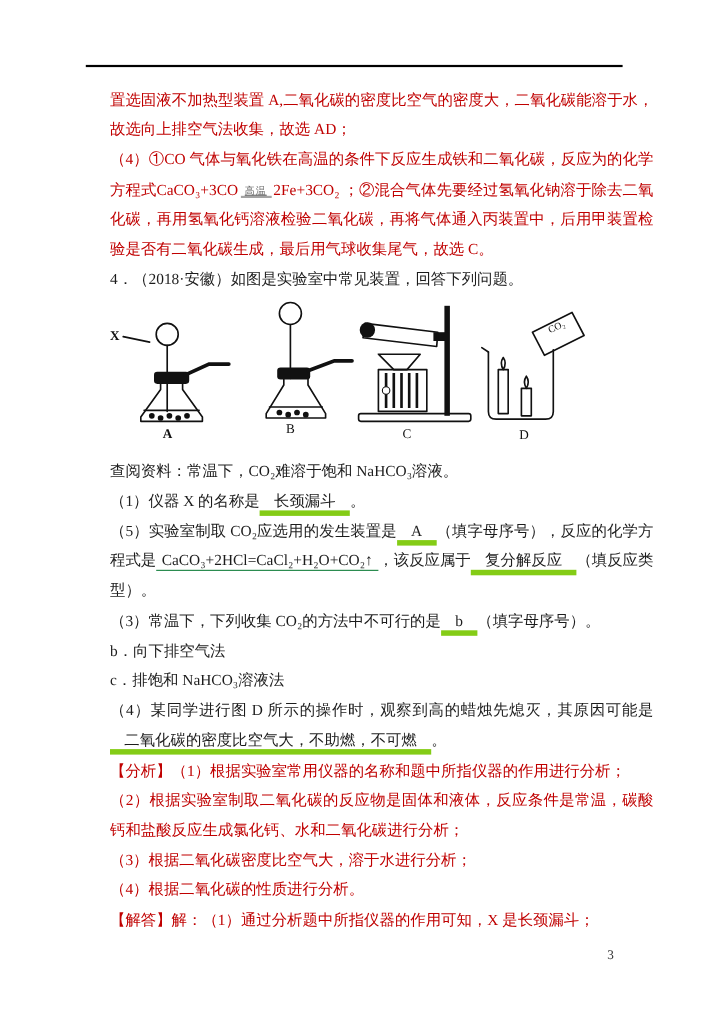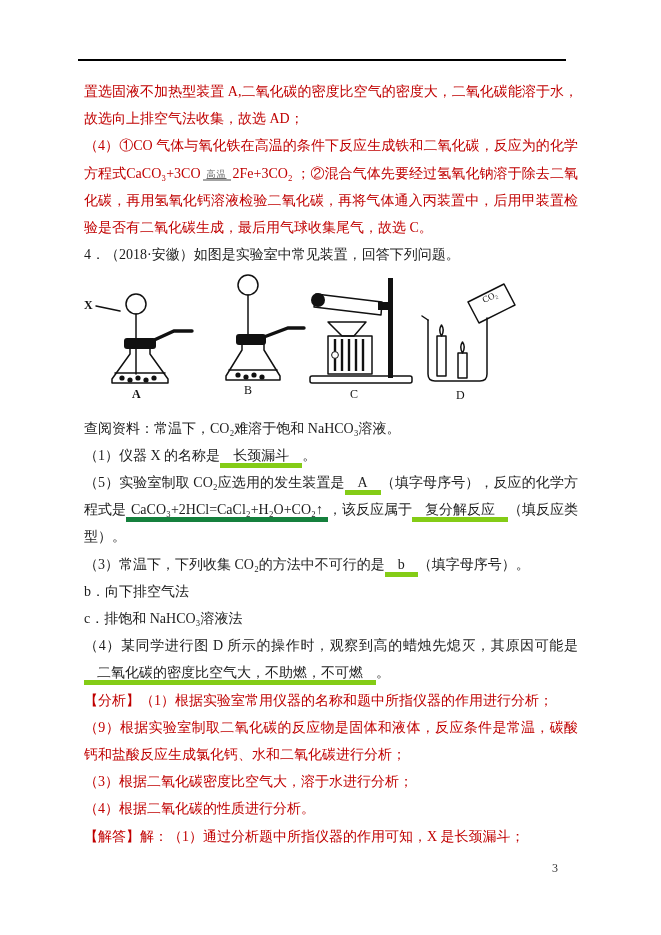--- a/index.html
+++ b/index.html
@@ -1,26 +1,26 @@
 <!DOCTYPE html>
 <html><head>
 <meta charset="utf-8">
 <style>
   html,body{margin:0;padding:0;background:#ffffff;}
   .page{position:relative;width:661px;height:935px;background:#fff;overflow:hidden;
         font-family:"Liberation Serif","DejaVu Serif",serif;color:#1c1c1c;}
   .header-rule{position:absolute;left:78px;top:59px;width:488px;border-top:2px solid #000;}
-  .content{position:absolute;left:84px;top:78px;width:494px;font-size:14px;line-height:27.2px;
+  .content{position:absolute;left:100px;top:78px;width:494px;font-size:14px;line-height:27.2px;
            text-align:justify;}
   .content p{margin:0;}
   .red{color:#c00000;}
   .q-title{margin-top:22px;}
   .figure{margin:2px 0 3px -2px;}
   .blank{border-bottom:5px solid #84cc16;padding:0 13px;}
-  .blank-tight{border-bottom:5px solid #15803d;padding:0 5px;}
+  .blank-tight{border-bottom:1px solid #15803d;padding:0 5px;}
   .eq{white-space:nowrap;}
   .eq-cond{display:inline-block;font-size:9px;line-height:10px;color:#666;
            border-bottom:2px solid #a3a3a3;padding:0 4px;margin:0 2px;
            letter-spacing:1px;vertical-align:1px;text-decoration:underline;}
   .page-num{position:absolute;left:552px;top:861px;font-size:12px;color:#333;}
   .fig-label{font-family:"Liberation Serif",serif;font-size:12px;fill:#111;}
   .fig-label-bold{font-family:"Liberation Serif",serif;font-size:12px;font-weight:bold;fill:#111;}
   .co2-label{font-family:"Liberation Serif",serif;font-size:9px;fill:#111;}
   .ln{stroke:#111;fill:none;stroke-width:1.5;stroke-linecap:round;stroke-linejoin:round;}
   .ln-thick{stroke:#111;fill:none;stroke-width:3.4;stroke-linecap:round;}
@@ -146,21 +146,21 @@
     
     <p>
       <span>（4）某同学进行图 D 所示的操作时，观察到高的蜡烛先熄灭，其原因可能是</span><span class="blank">二氧化碳的密度比空气大，不助燃，不可燃</span><span>。</span>
     </p>
 
     
     <p class="red">
       <span>【分析】</span><span>（1）根据实验室常用仪器的名称和题中所指仪器的作用进行分析；</span>
     </p>
     <p class="red">
-      <span>（9）根据实验室制取二氧化碳的反应物是固体和液体，反应条件是常温，碳酸钙和盐酸反应生成氯化钙、水和二氧化碳进行分析；</span>
+      <span>（2）根据实验室制取二氧化碳的反应物是固体和液体，反应条件是常温，碳酸钙和盐酸反应生成氯化钙、水和二氧化碳进行分析；</span>
     </p>
     <p class="red">
       <span>（3）根据二氧化碳密度比空气大，溶于水进行分析；</span>
     </p>
     <p class="red">
       <span>（4）根据二氧化碳的性质进行分析。</span>
     </p>
 
     
     <p class="red">

